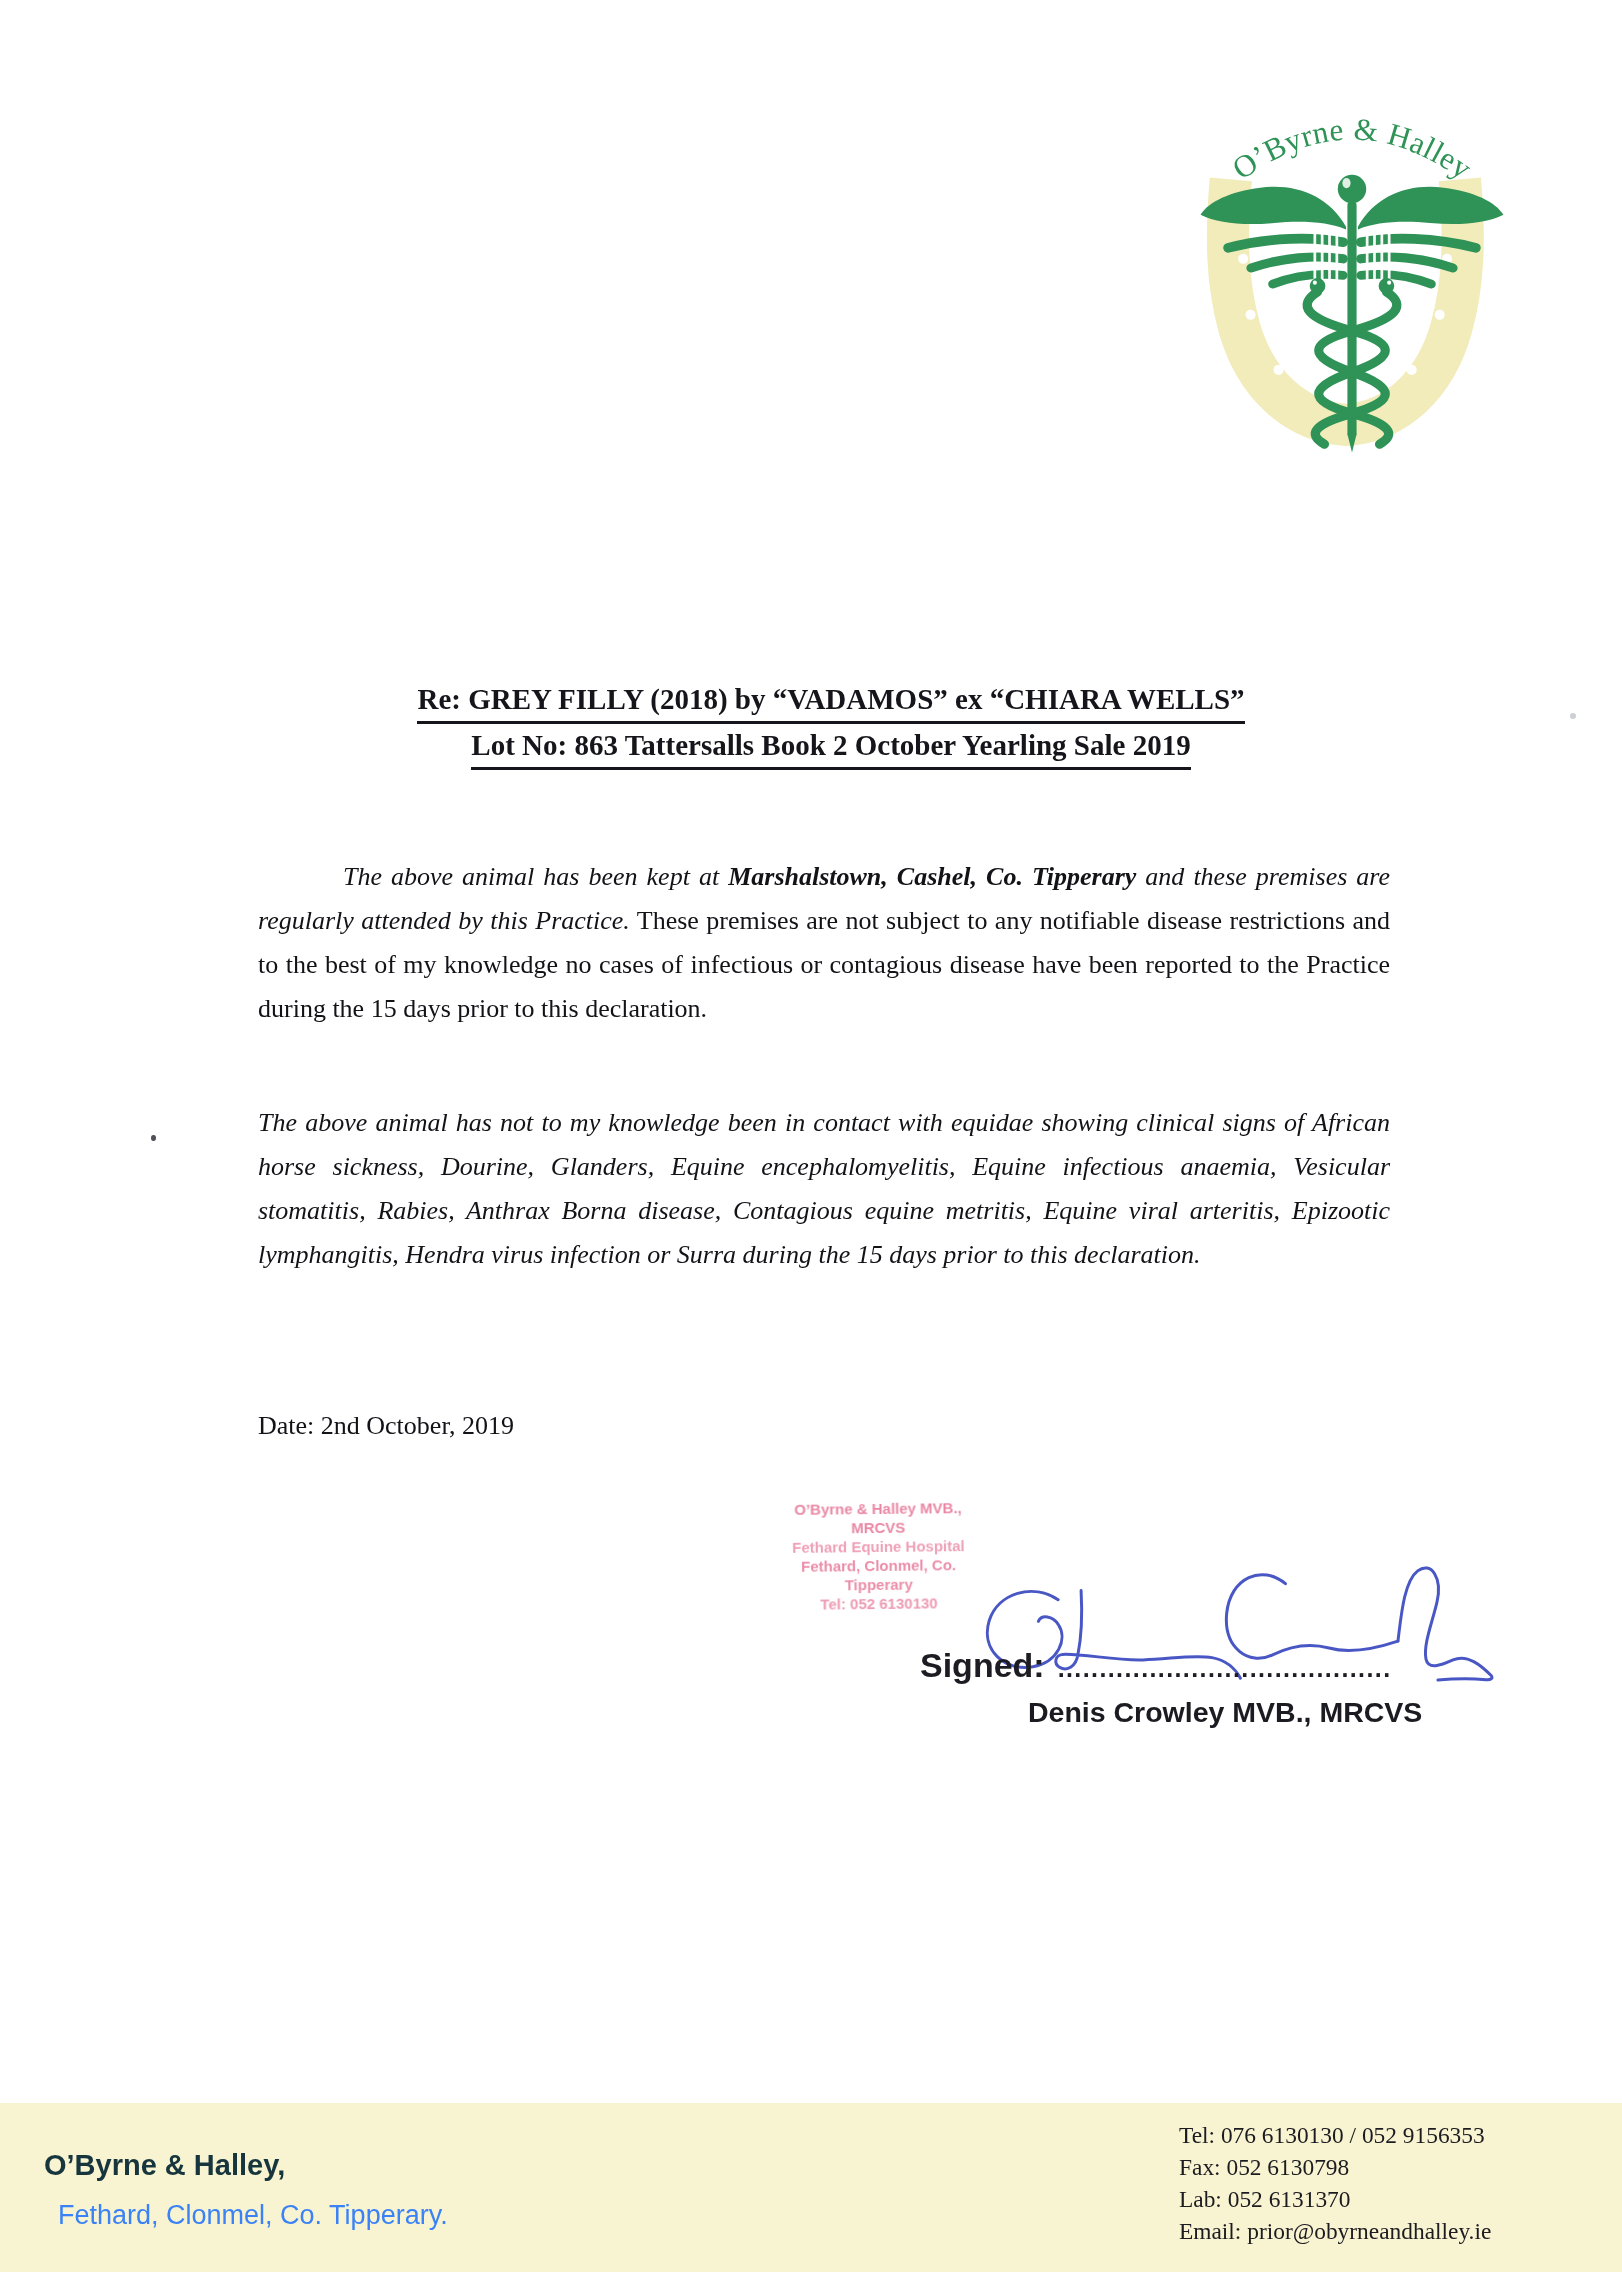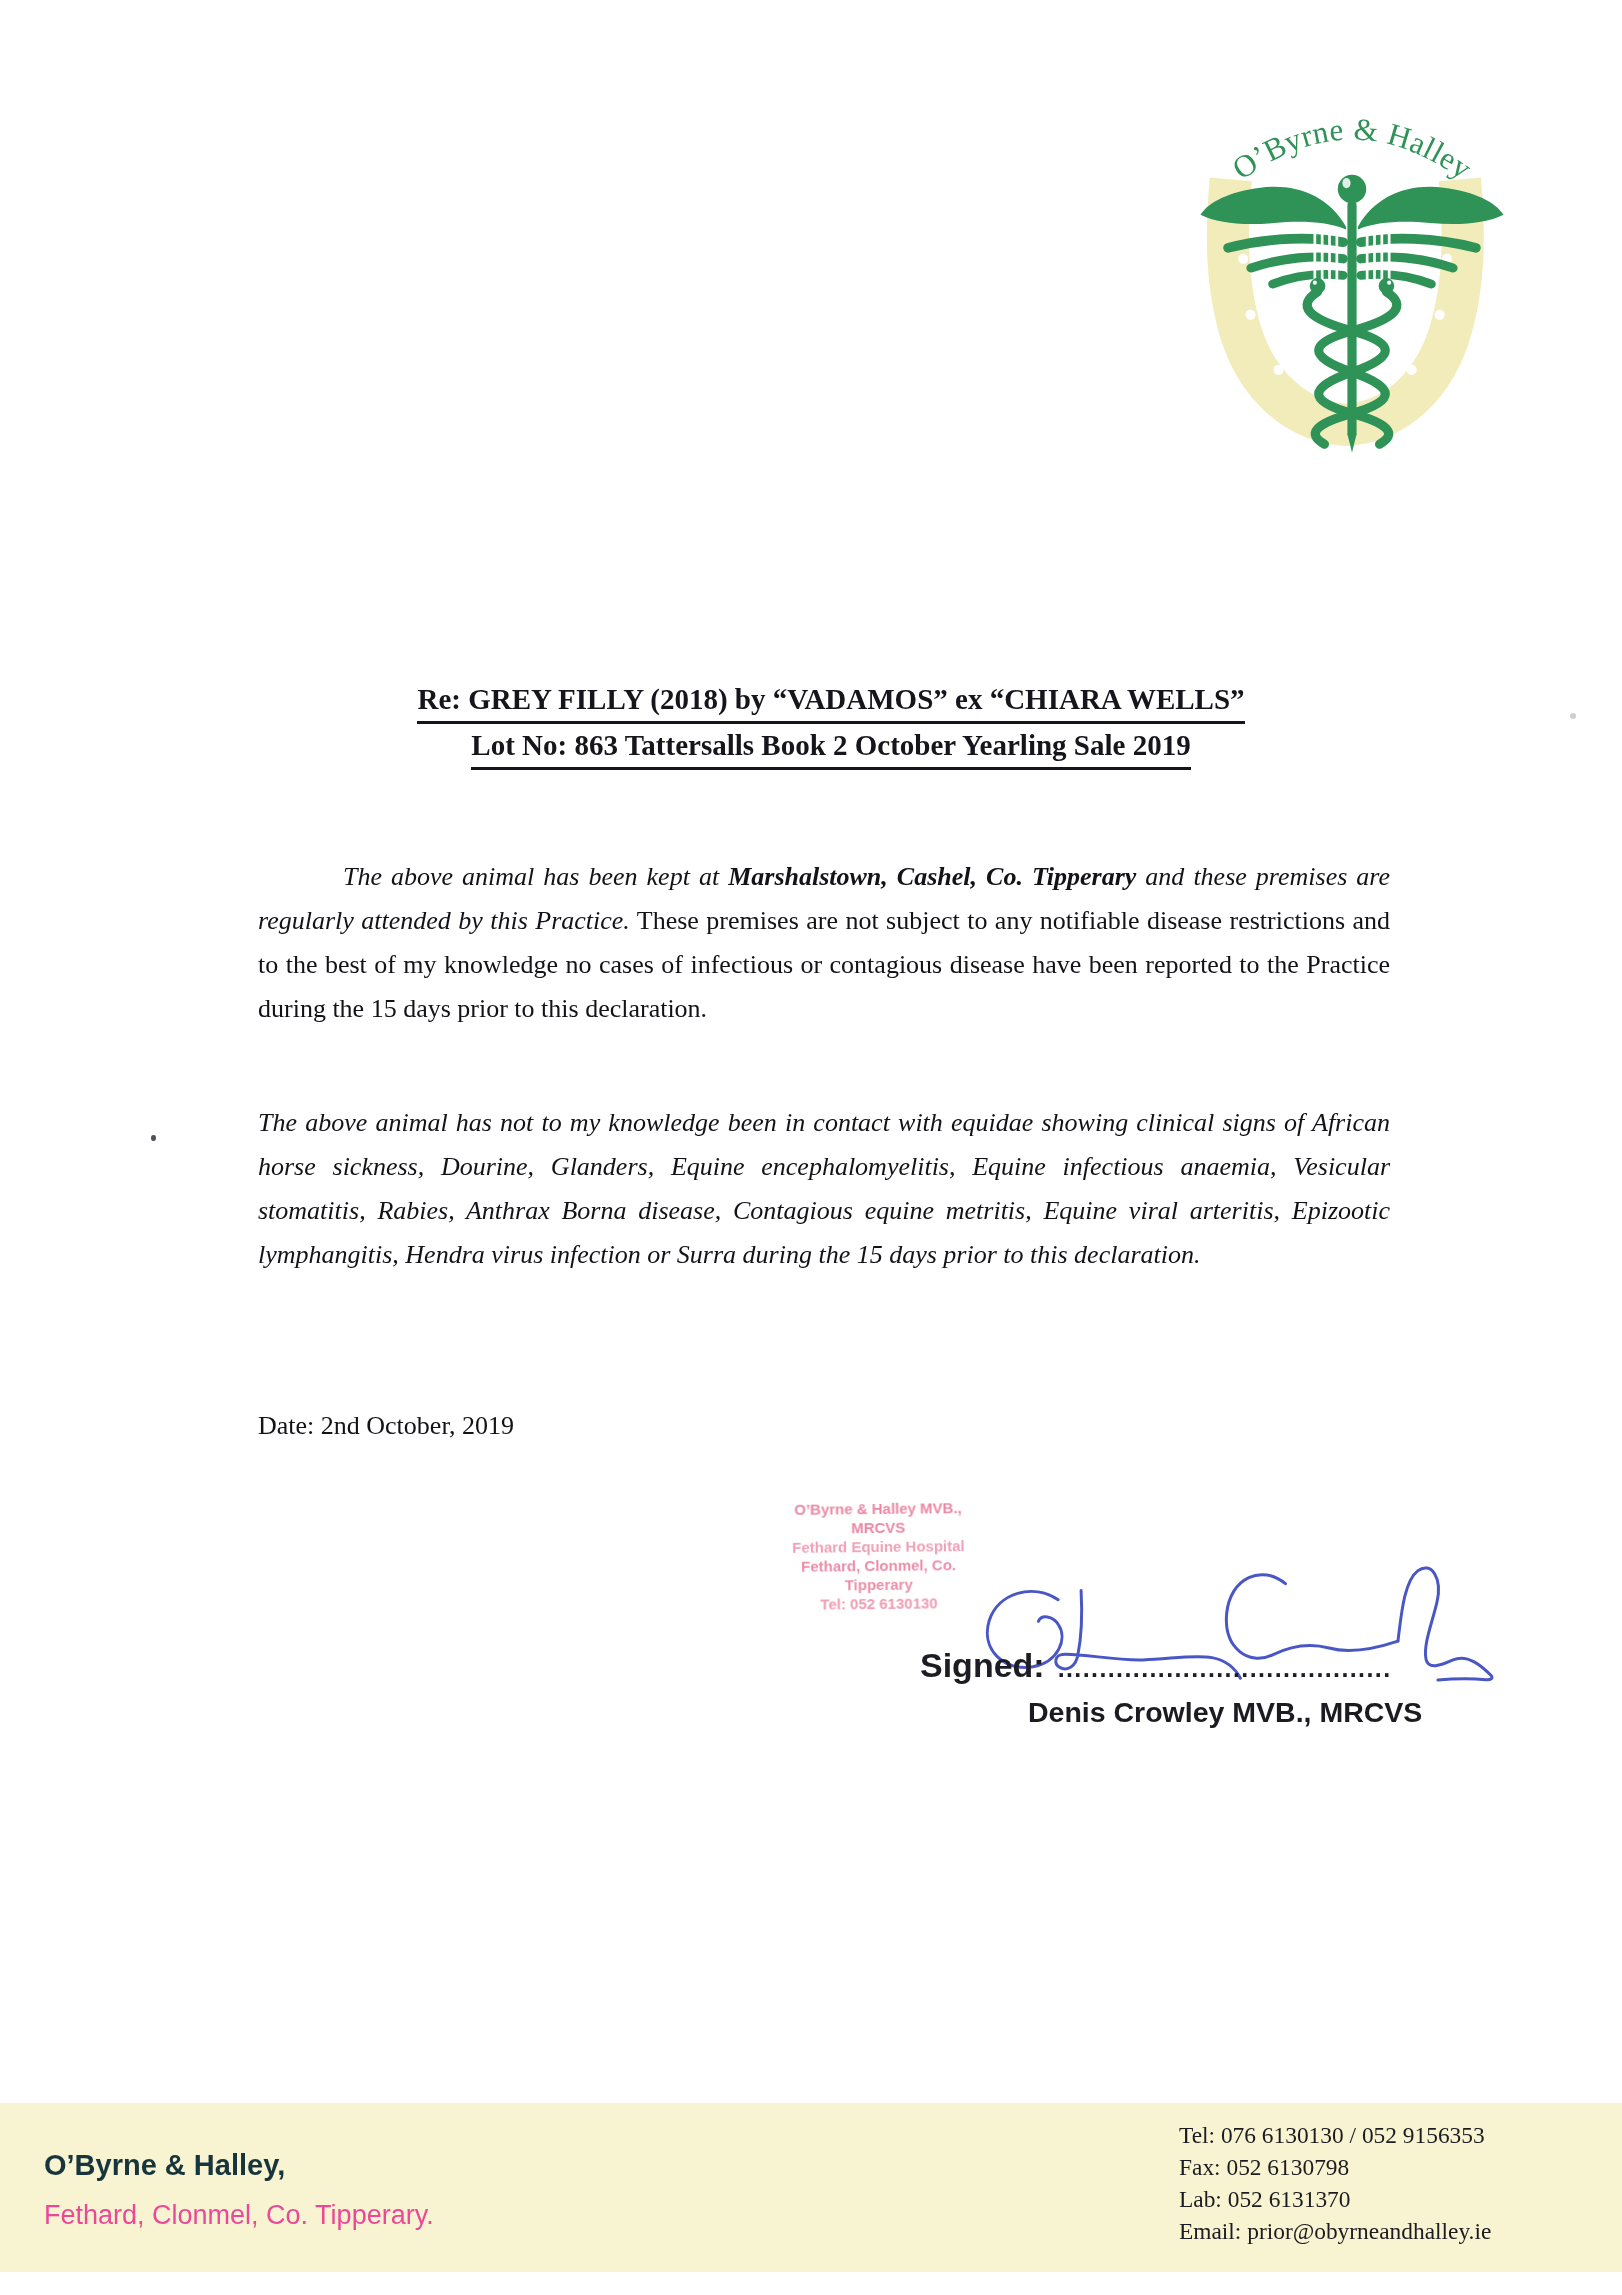--- a/index.html
+++ b/index.html
@@ -76,23 +76,23 @@
   .footer-band {
     position:absolute; left:0; top:2103px; width:1623px; height:169px;
     background:#f8f3d1;
   }
   .footer-left-name {
     position:absolute; left:44px; top:2149px;
     font-family:"Liberation Sans", sans-serif; font-weight:bold;
     font-size:29px; color:#16353d;
   }
   .footer-left-addr {
-    position:absolute; left:44px; top:2200px;
+    position:absolute; left:58px; top:2200px;
     font-family:"Liberation Sans", sans-serif;
-    font-size:27px; color:#ec4899;
+    font-size:27px; color:#3b82f6;
   }
   .footer-right {
     position:absolute; left:1179px; top:2119px;
     font-family:"Liberation Serif", serif;
     font-size:23.4px; line-height:32px; color:#1b1b20;
   }
 
   
   .speck { position:absolute; border-radius:50%; }
   .speck-a { left:1570px; top:713px; width:6.4px; height:6.4px; background:#9aa0a8; opacity:.5; }

